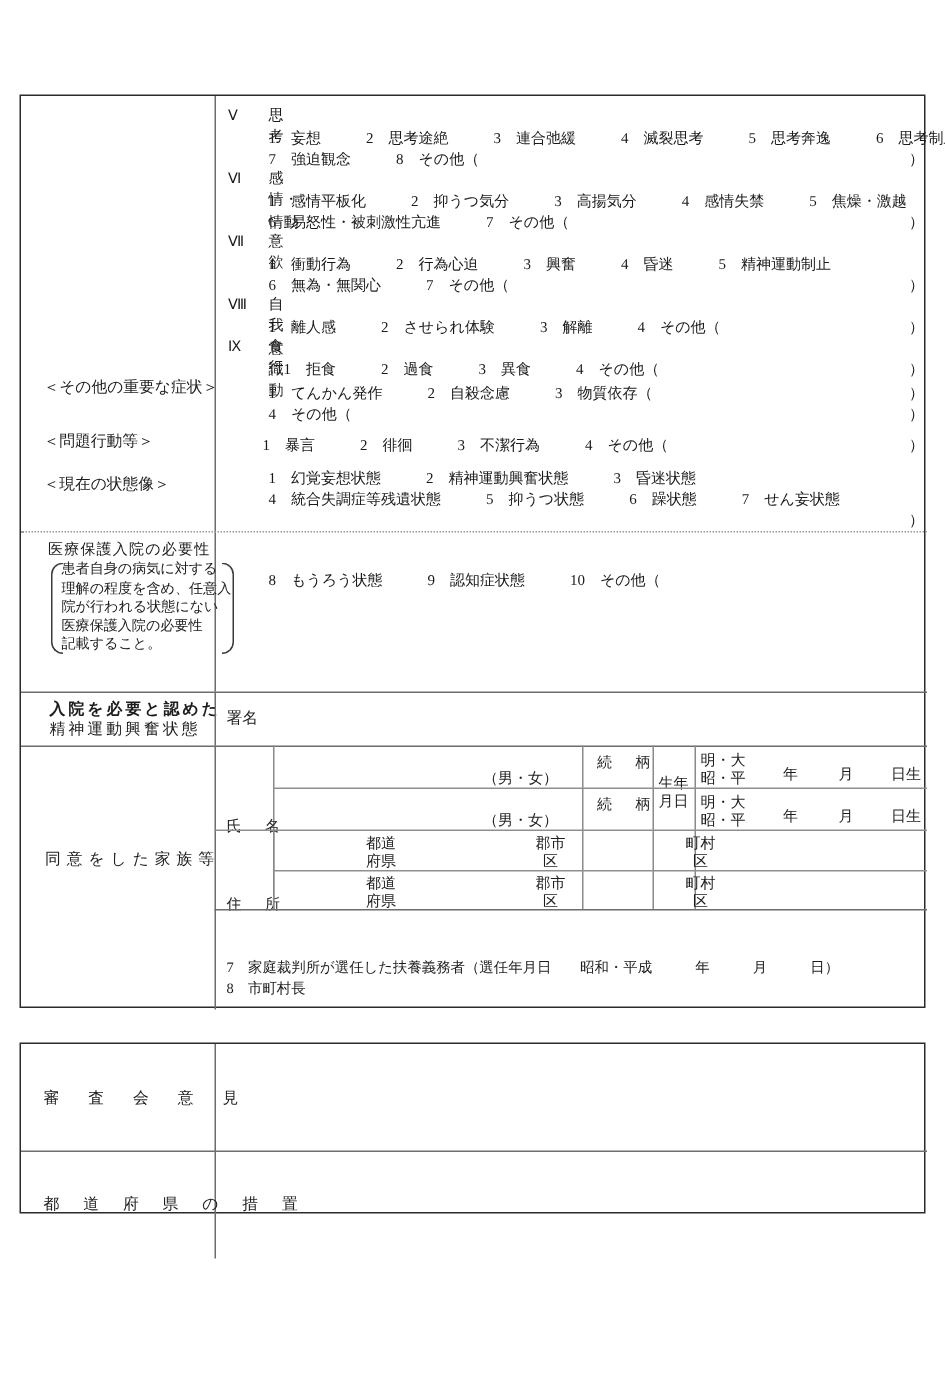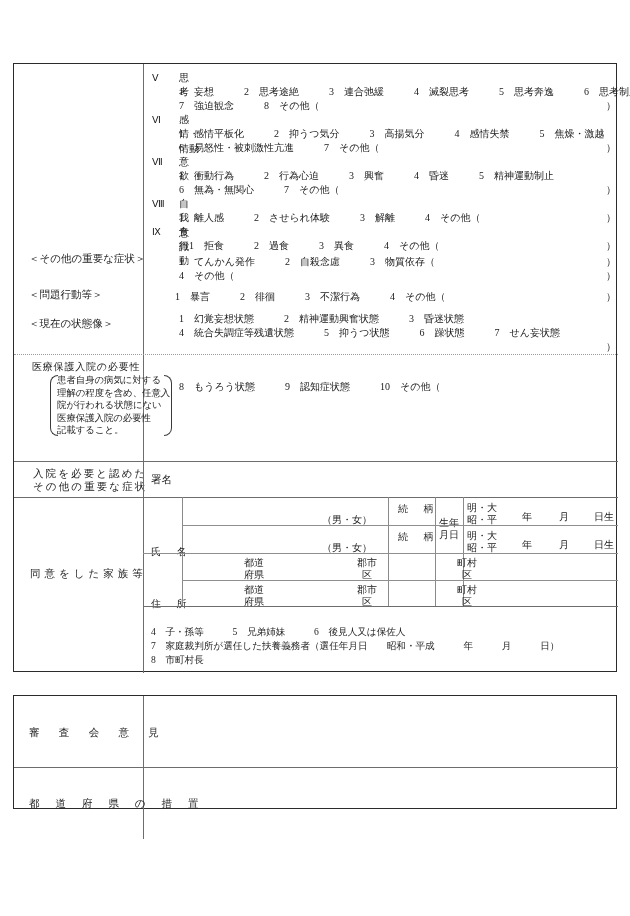--- a/index.html
+++ b/index.html
@@ -97,21 +97,21 @@
   }
   .paren-close {
     position: absolute;
     font-size: 10px;
     color: #1c1c1c;
   }
 
   
   .note-box {
     position: absolute;
-    left: 24px;
+    left: 8px;
     top: 373px;
     width: 122px;
     font-size: 9.4px;
     line-height: 12.6px;
     color: #1c1c1c;
     padding-left: 12px;
   }
   .note-inner {
     position: relative;
     padding: 0 7px;
@@ -236,22 +236,22 @@
         <div class="note-line">院が行われる状態にない</div>
         <div class="note-line">医療保護入院の必要性</div>
         <div class="note-line">記載すること。</div>
       </div>
     </div>
 
     <div style="position:absolute; left:130px; top:291px; width:474px; height:106px;"></div>
 
     <div class="hrule" style="left:0; top:397px; width:604px;"></div>
 
-    <div class="lbl" style="left:19px; top:403px; letter-spacing:0.2em;">入院を必要と認めた</div>
-    <div class="lbl" style="left:19px; top:416px; letter-spacing:0.2em;">その他の重要な症状</div>
+    <div class="lbl" style="left:19px; top:403px; letter-spacing:0.2em;font-weight:bold;">入院を必要と認めた</div>
+    <div class="lbl" style="left:19px; top:416px; letter-spacing:0.2em;">精神運動興奮状態</div>
     <div class="vrule" style="left:129px; top:397px; height:36px;"></div>
     <div class="lbl" style="left:137px; top:409px;">署名</div>
     <div style="position:absolute; left:160px; top:400px; width:440px; height:30px;"></div>
 
     <div class="hrule" style="left:0; top:433px; width:604px;"></div>
 
     <div class="lbl" style="left:16px; top:503px; letter-spacing:0.38em;">同意をした家族等</div>
 
     <div class="vrule" style="left:129px; top:433px; height:176px;"></div>
 
@@ -325,21 +325,20 @@
       <span>区</span>
     </div>
     <div class="cell-txt center" style="left:435px; top:520px; line-height:12px; text-align:center; width:36px;">
       <span>町村</span><br>
       <span>区</span>
     </div>
     <div style="position:absolute; left:170px; top:517px; width:432px; height:25px;"></div>
 
     <div class="hrule" style="left:129px; top:542px; width:475px;"></div>
 
-    <div class="rel" style="left:137px; top:561px;">4　子・孫等　　　5　兄弟姉妹　　　6　後見人又は保佐人</div>
     <div class="rel" style="left:137px; top:575px;">7　家庭裁判所が選任した扶養義務者（選任年月日　　昭和・平成　　　年　　　月　　　日）</div>
     <div class="rel" style="left:137px; top:589px;">8　市町村長</div>
 
   </div>
 
   <div class="frame" id="review-table">
 
     <div class="vrule" style="left:129px; top:0; height:143px;"></div>
     <div class="hrule" style="left:0; top:71px; width:604px;"></div>
 

